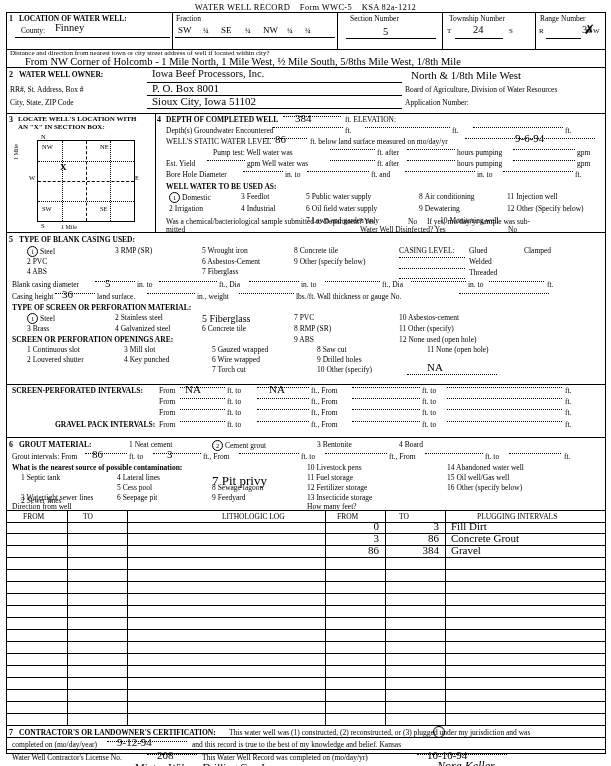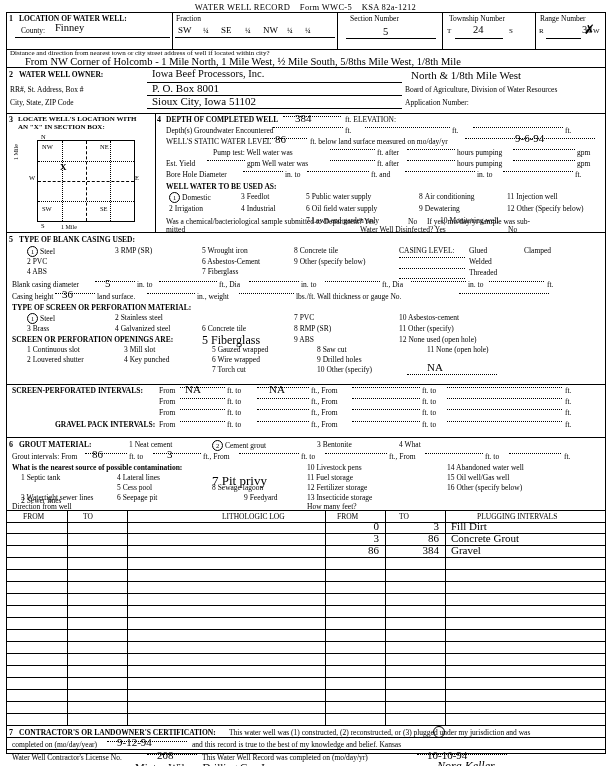--- a/index.html
+++ b/index.html
@@ -280,21 +280,21 @@
       <div style="position:absolute;left:190px;top:59px;font-size:7.5px;">in., weight</div>
       <div style="position:absolute;left:232px;top:60px;width:55px;border-bottom:1px dotted #000;"></div>
       <div style="position:absolute;left:289px;top:59px;font-size:7.5px;">lbs./ft. Wall thickness or gauge No.</div>
       <div style="position:absolute;left:452px;top:60px;width:90px;border-bottom:1px dotted #000;"></div>
 
       <div style="position:absolute;left:5px;top:70px;font-size:7.5px;font-weight:bold;">TYPE OF SCREEN OR PERFORATION MATERIAL:</div>
       <div style="position:absolute;left:20px;top:80px;"><span class="circ">1</span> <span style="font-size:7.5px;">Steel</span></div>
       <div style="position:absolute;left:108px;top:80px;font-size:7.5px;"><span>2</span> <span>Stainless steel</span></div>
       <div style="position:absolute;left:20px;top:91px;font-size:7.5px;"><span>3</span> <span>Brass</span></div>
       <div style="position:absolute;left:108px;top:91px;font-size:7.5px;"><span>4</span> <span>Galvanized steel</span></div>
-      <div style="position:absolute;left:195px;top:80px;font-size:12px;margin-top:20px;"><span>5</span> <span>Fiberglass</span></div>
+      <div style="position:absolute;left:195px;top:80px;font-size:10px;"><span>5</span> <span>Fiberglass</span></div>
       <div style="position:absolute;left:195px;top:91px;font-size:7.5px;"><span>6</span> <span>Concrete tile</span></div>
       <div style="position:absolute;left:287px;top:80px;font-size:7.5px;"><span>7</span> <span>PVC</span></div>
       <div style="position:absolute;left:287px;top:91px;font-size:7.5px;"><span>8</span> <span>RMP (SR)</span></div>
       <div style="position:absolute;left:287px;top:102px;font-size:7.5px;"><span>9</span> <span>ABS</span></div>
       <div style="position:absolute;left:392px;top:80px;font-size:7.5px;"><span>10</span> <span>Asbestos-cement</span></div>
       <div style="position:absolute;left:392px;top:91px;font-size:7.5px;"><span>11</span> <span>Other (specify)</span></div>
       <div style="position:absolute;left:392px;top:102px;font-size:7.5px;"><span>12</span> <span>None used (open hole)</span></div>
 
       <div style="position:absolute;left:5px;top:102px;font-size:7.5px;font-weight:bold;">SCREEN OR PERFORATION OPENINGS ARE:</div>
       <div style="position:absolute;left:20px;top:112px;font-size:7.5px;"><span>1</span> <span>Continuous slot</span></div>
@@ -357,21 +357,21 @@
       <div style="position:absolute;left:440px;top:36px;width:115px;border-bottom:1px dotted #000;"></div>
       <div style="position:absolute;left:558px;top:35px;font-size:7.5px;">ft.</div>
     </div>
 
     <div class="sec" style="height:72px;">
       <div style="position:absolute;left:2px;top:2px;font-weight:bold;">6</div>
       <div style="position:absolute;left:12px;top:2px;font-size:7.5px;font-weight:bold;">GROUT MATERIAL:</div>
       <div style="position:absolute;left:122px;top:2px;font-size:7.5px;"><span>1</span> <span>Neat cement</span></div>
       <div style="position:absolute;left:205px;top:2px;"><span class="circ">2</span> <span style="font-size:7.5px;">Cement grout</span></div>
       <div style="position:absolute;left:310px;top:2px;font-size:7.5px;"><span>3</span> <span>Bentonite</span></div>
-      <div style="position:absolute;left:392px;top:2px;font-size:7.5px;"><span>4</span> <span>What</span></div>
+      <div style="position:absolute;left:392px;top:2px;font-size:7.5px;"><span>4</span> <span>Board</span></div>
 
       <div style="position:absolute;left:5px;top:14px;font-size:7.5px;text-align:center;">Grout intervals:  From</div>
       <div style="position:absolute;left:85px;top:10px;font-size:11px;">86</div>
       <div style="position:absolute;left:78px;top:15px;width:42px;border-bottom:1px dotted #000;"></div>
       <div style="position:absolute;left:122px;top:14px;font-size:7.5px;">ft. to</div>
       <div style="position:absolute;left:160px;top:10px;font-size:11px;">3</div>
       <div style="position:absolute;left:146px;top:15px;width:48px;border-bottom:1px dotted #000;"></div>
       <div style="position:absolute;left:196px;top:14px;font-size:7.5px;">ft., From</div>
       <div style="position:absolute;left:232px;top:15px;width:60px;border-bottom:1px dotted #000;"></div>
       <div style="position:absolute;left:294px;top:14px;font-size:7.5px;">ft. to</div>
@@ -385,21 +385,21 @@
       <div style="position:absolute;left:5px;top:25px;font-size:7.5px;font-weight:bold;">What is the nearest source of possible contamination:</div>
 
       <div style="position:absolute;left:14px;top:35px;font-size:7.5px;"><span>1</span> <span>Septic tank</span></div>
       <div style="position:absolute;left:14px;top:58px;font-size:7.5px;"><span>2</span> <span>Sewer lines</span></div>
       <div style="position:absolute;left:14px;top:55px;font-size:7.5px;"><span>3</span> <span>Watertight sewer lines</span></div>
       <div style="position:absolute;left:110px;top:35px;font-size:7.5px;"><span>4</span> <span>Lateral lines</span></div>
       <div style="position:absolute;left:110px;top:45px;font-size:7.5px;"><span>5</span> <span>Cess pool</span></div>
       <div style="position:absolute;left:110px;top:55px;font-size:7.5px;"><span>6</span> <span>Seepage pit</span></div>
       <div style="position:absolute;left:205px;top:35px;font-size:13px;"><span>7</span> <span>Pit privy</span></div>
       <div style="position:absolute;left:205px;top:45px;font-size:7.5px;"><span>8</span> <span>Sewage lagoon</span></div>
-      <div style="position:absolute;left:205px;top:55px;font-size:7.5px;margin-left:32px;"><span>9</span> <span>Feedyard</span></div>
+      <div style="position:absolute;left:205px;top:55px;font-size:7.5px;"><span>9</span> <span>Feedyard</span></div>
       <div style="position:absolute;left:300px;top:25px;font-size:7.5px;"><span>10</span> <span>Livestock pens</span></div>
       <div style="position:absolute;left:300px;top:35px;font-size:7.5px;"><span>11</span> <span>Fuel storage</span></div>
       <div style="position:absolute;left:300px;top:45px;font-size:7.5px;"><span>12</span> <span>Fertilizer storage</span></div>
       <div style="position:absolute;left:300px;top:55px;font-size:7.5px;"><span>13</span> <span>Insecticide storage</span></div>
       <div style="position:absolute;left:440px;top:25px;font-size:7.5px;"><span>14</span> <span>Abandoned water well</span></div>
       <div style="position:absolute;left:440px;top:35px;font-size:7.5px;"><span>15</span> <span>Oil well/Gas well</span></div>
       <div style="position:absolute;left:440px;top:45px;font-size:7.5px;"><span>16</span> <span>Other (specify below)</span></div>
 
       <div style="position:absolute;left:5px;top:64px;font-size:7.5px;">Direction from well</div>
       <div style="position:absolute;left:300px;top:64px;font-size:7.5px;">How many feet?</div>

